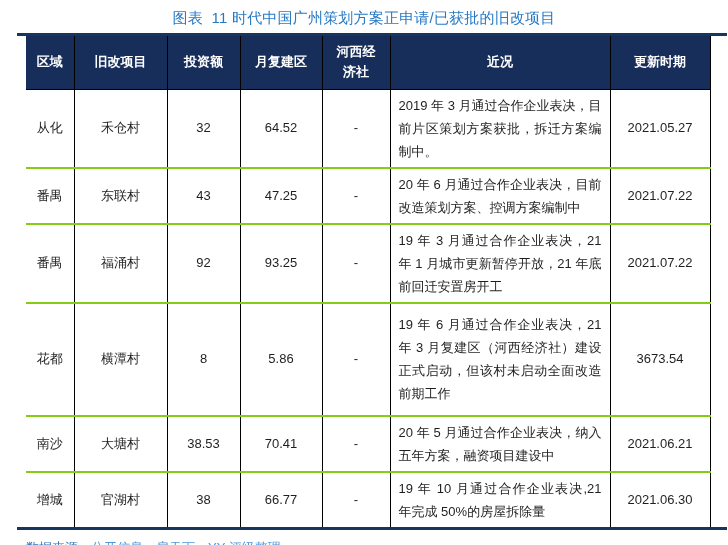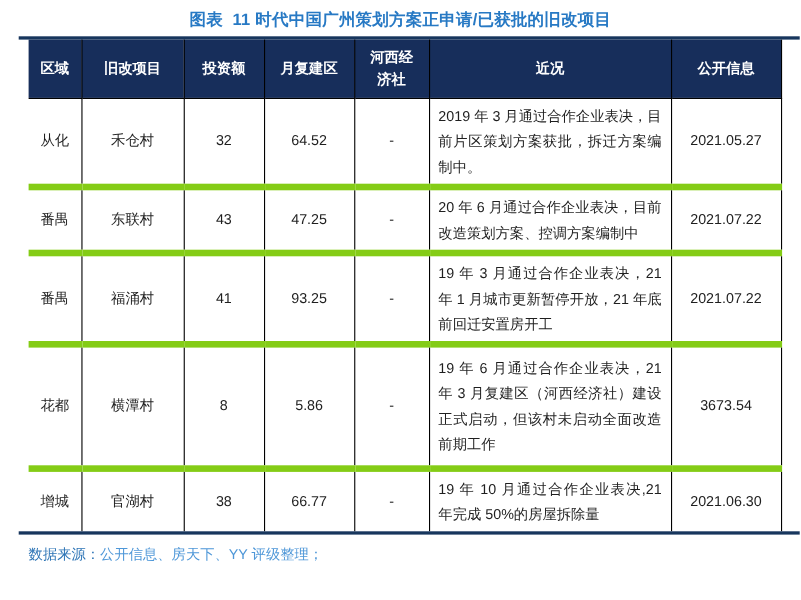--- a/index.html
+++ b/index.html
@@ -7,21 +7,21 @@
     margin: 0; padding: 0;
     width: 728px; height: 545px;
     background: #ffffff;
     font-family: "Liberation Sans", "DejaVu Sans", sans-serif;
   }
   .title {
     margin: 9px 0 5px 0;
     text-align: center;
     color: #2779C4;
     font-size: 15px;
-    font-weight: bold;
+    font-weight: normal;
     letter-spacing: 0.2px;
     white-space: pre;
   }
   .rule {
     margin-left: 17px;
     width: 710px;
     height: 3px;
     background: #17365D;
   }
   .rule-top { margin-bottom: 0px; }
@@ -42,21 +42,21 @@
     height: 53px;
     padding: 4px 9px;
     text-align: center;
     vertical-align: middle;
     line-height: 20px;
     border-right: 1px solid #000;
     border-bottom: 1px solid #000;
   }
   tbody td {
     border-right: 1px solid #000;
-    border-bottom: 6px solid #84cc16;
+    border-bottom: 2px solid #84cc16;
     text-align: center;
     vertical-align: middle;
     padding: 4px 6px;
     line-height: 20px;
   }
   tbody td.status {
     text-align: justify;
     padding: 4px 8px;
     line-height: 23px;
   }
@@ -92,21 +92,21 @@
     <col style="width:100px">
   </colgroup>
   <thead>
     <tr>
         <th>区域</th>
         <th>旧改项目</th>
         <th>投资额</th>
         <th>月复建区</th>
         <th>河西经济社</th>
         <th>近况</th>
-        <th>公开信息</th>
+        <th>更新时期</th>
       </tr>
   </thead>
   <tbody>
       <tr>
         <td>从化</td>
         <td>禾仓村</td>
         <td>32</td>
         <td>64.52</td>
         <td>-</td>
         <td class="status">2019 年 3 月通过合作企业表决，目前片区策划方案获批，拆迁方案编制中。</td>
@@ -117,34 +117,43 @@
         <td>东联村</td>
         <td>43</td>
         <td>47.25</td>
         <td>-</td>
         <td class="status">20 年 6 月通过合作企业表决，目前改造策划方案、控调方案编制中</td>
         <td>2021.07.22</td>
       </tr>
       <tr>
         <td>番禺</td>
         <td>福涌村</td>
-        <td>41</td>
+        <td>92</td>
         <td>93.25</td>
         <td>-</td>
         <td class="status">19 年 3 月通过合作企业表决，21 年 1 月城市更新暂停开放，21 年底前回迁安置房开工</td>
         <td>2021.07.22</td>
       </tr>
       <tr>
         <td>花都</td>
         <td>横潭村</td>
         <td>8</td>
         <td>5.86</td>
         <td>-</td>
         <td class="status">19 年 6 月通过合作企业表决，21 年 3 月复建区（河西经济社）建设正式启动，但该村未启动全面改造前期工作</td>
         <td>3673.54</td>
+      </tr>
+      <tr>
+        <td>南沙</td>
+        <td>大塘村</td>
+        <td>38.53</td>
+        <td>70.41</td>
+        <td>-</td>
+        <td class="status">20 年 5 月通过合作企业表决，纳入五年方案，融资项目建设中</td>
+        <td>2021.06.21</td>
       </tr>
       <tr>
         <td>增城</td>
         <td>官湖村</td>
         <td>38</td>
         <td>66.77</td>
         <td>-</td>
         <td class="status">19 年 10 月通过合作企业表决,21 年完成 50%的房屋拆除量</td>
         <td>2021.06.30</td>
       </tr>

